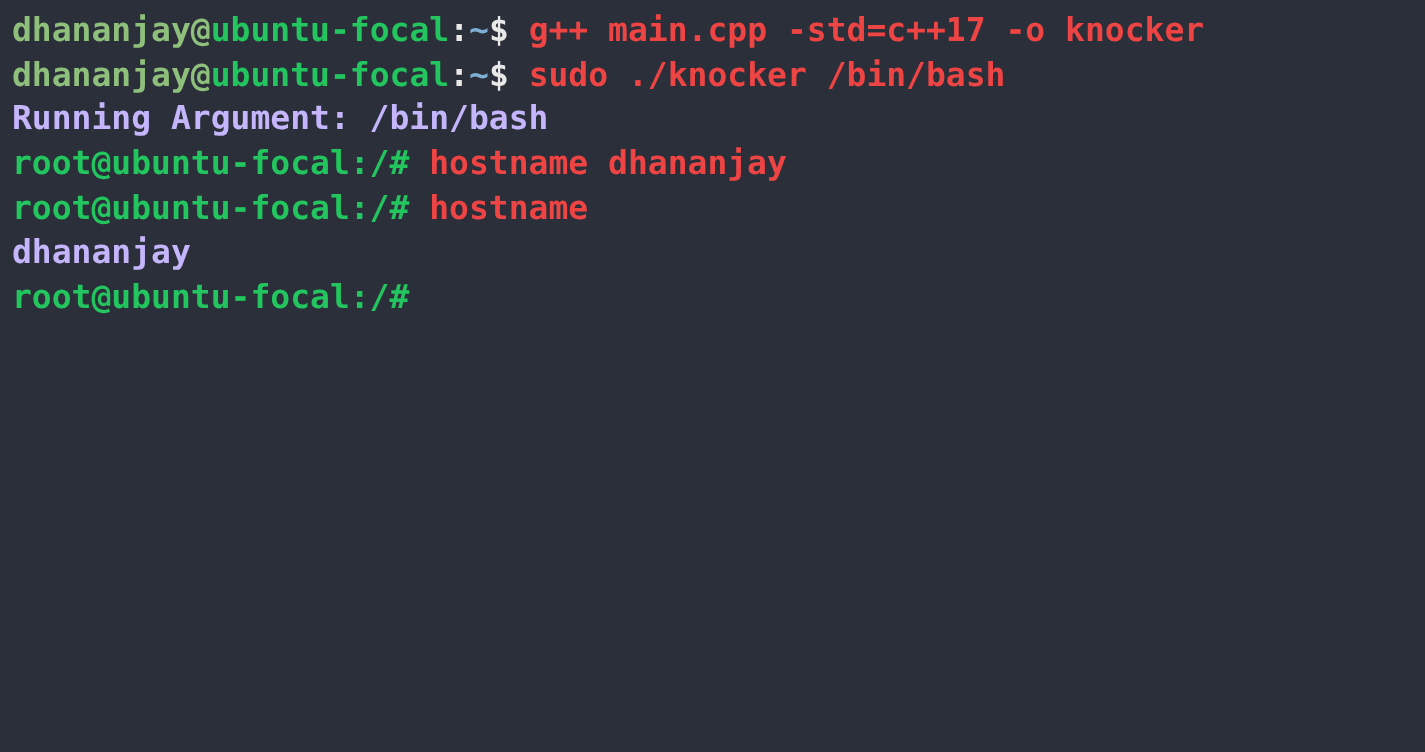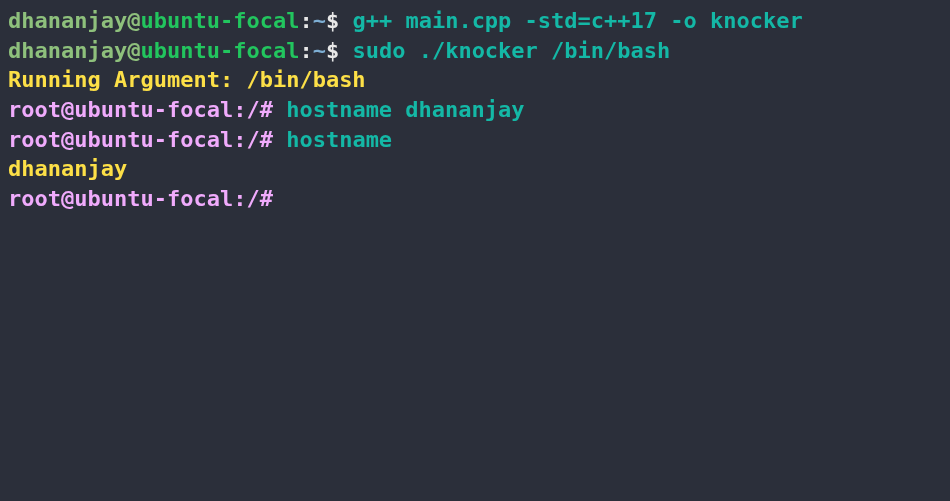--- a/index.html
+++ b/index.html
@@ -20,21 +20,21 @@
       overflow: hidden;
       white-space: pre-wrap;
       word-break: break-all;
     }
     .user { color: #8ec07c; }
     .host { color: #22c55e; }
     .at { color: #8ec07c; }
     .colon { color: #e8e8e8; }
     .path { color: #7daed3; }
     .dollar { color: #e8e8e8; }
-    .cmd { color: #14b8a6; }
-    .out { color: #fde047; }
-    .rootprompt { color: #f0abfc; }
+    .cmd { color: #ef4444; }
+    .out { color: #c4b5fd; }
+    .rootprompt { color: #22c55e; }
     .line { display: block; }
   </style>
 </head>
 <body><span class="line"><span class="user">dhananjay</span><span class="at">@</span><span class="host">ubuntu-focal</span><span class="colon">:</span><span class="path">~</span><span class="dollar">$</span> <span class="cmd">g++ main.cpp -std=c++17 -o knocker</span></span><span class="line"><span class="user">dhananjay</span><span class="at">@</span><span class="host">ubuntu-focal</span><span class="colon">:</span><span class="path">~</span><span class="dollar">$</span> <span class="cmd">sudo ./knocker /bin/bash</span></span><span class="line out">Running Argument: /bin/bash</span><span class="line"><span class="rootprompt">root@ubuntu-focal:/#</span> <span class="cmd">hostname dhananjay</span></span><span class="line"><span class="rootprompt">root@ubuntu-focal:/#</span> <span class="cmd">hostname</span></span><span class="line out">dhananjay</span><span class="line"><span class="rootprompt">root@ubuntu-focal:/#</span> <span class="cmd"></span></span>
 
 
 
 </body></html>

